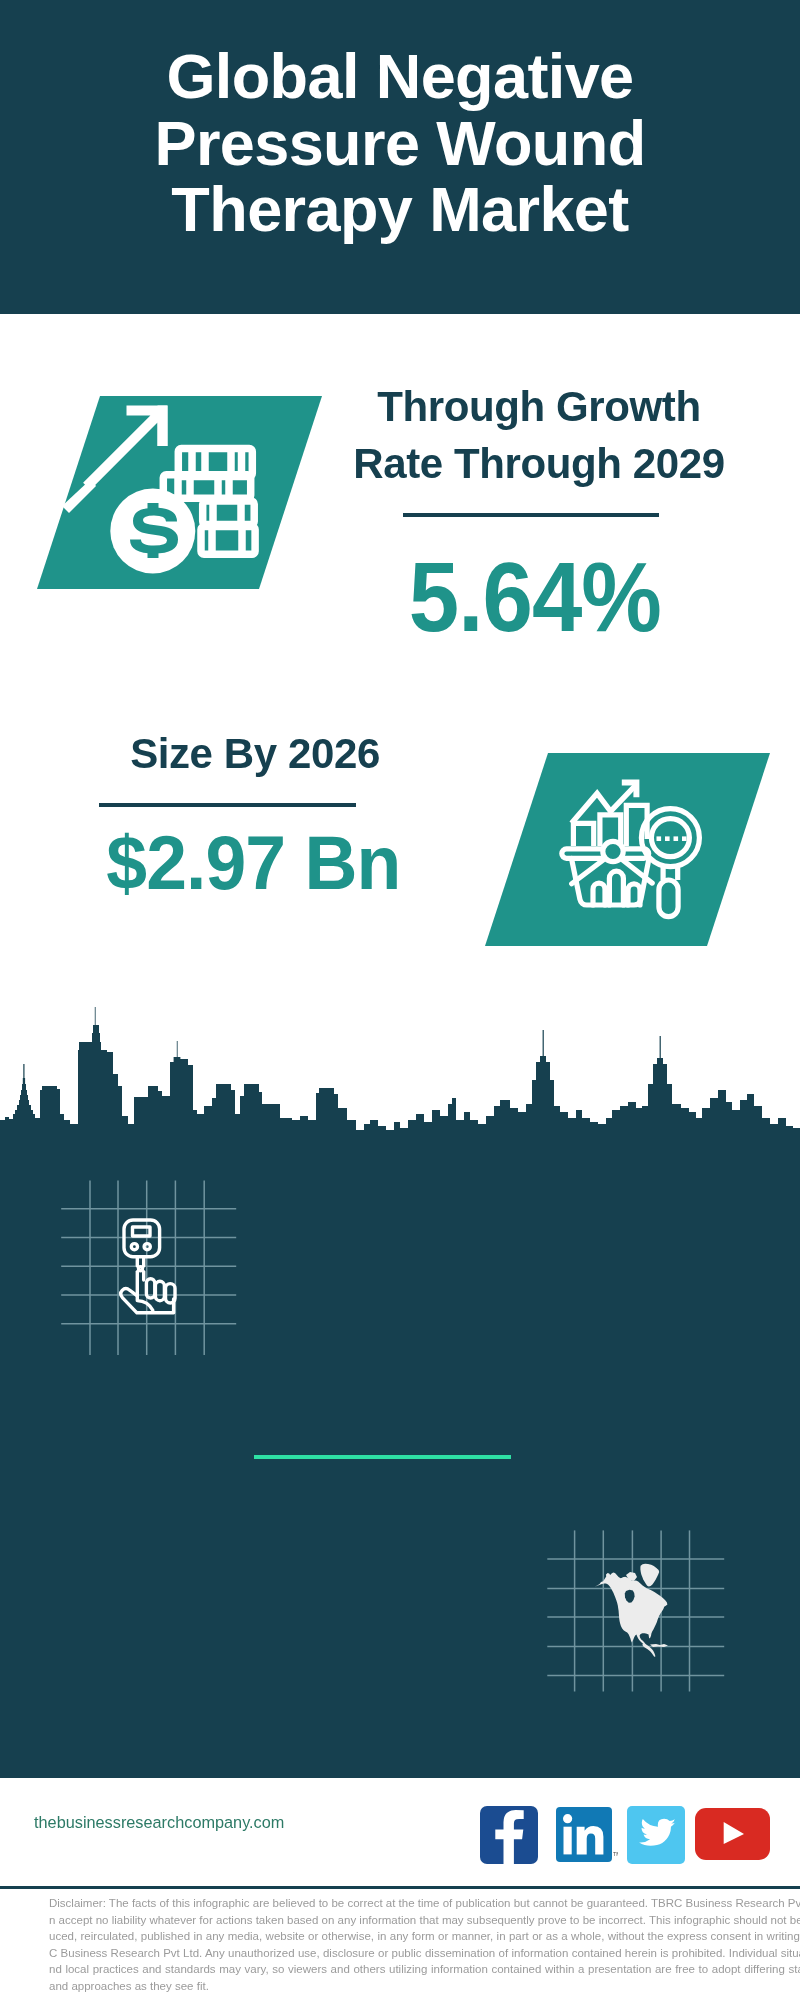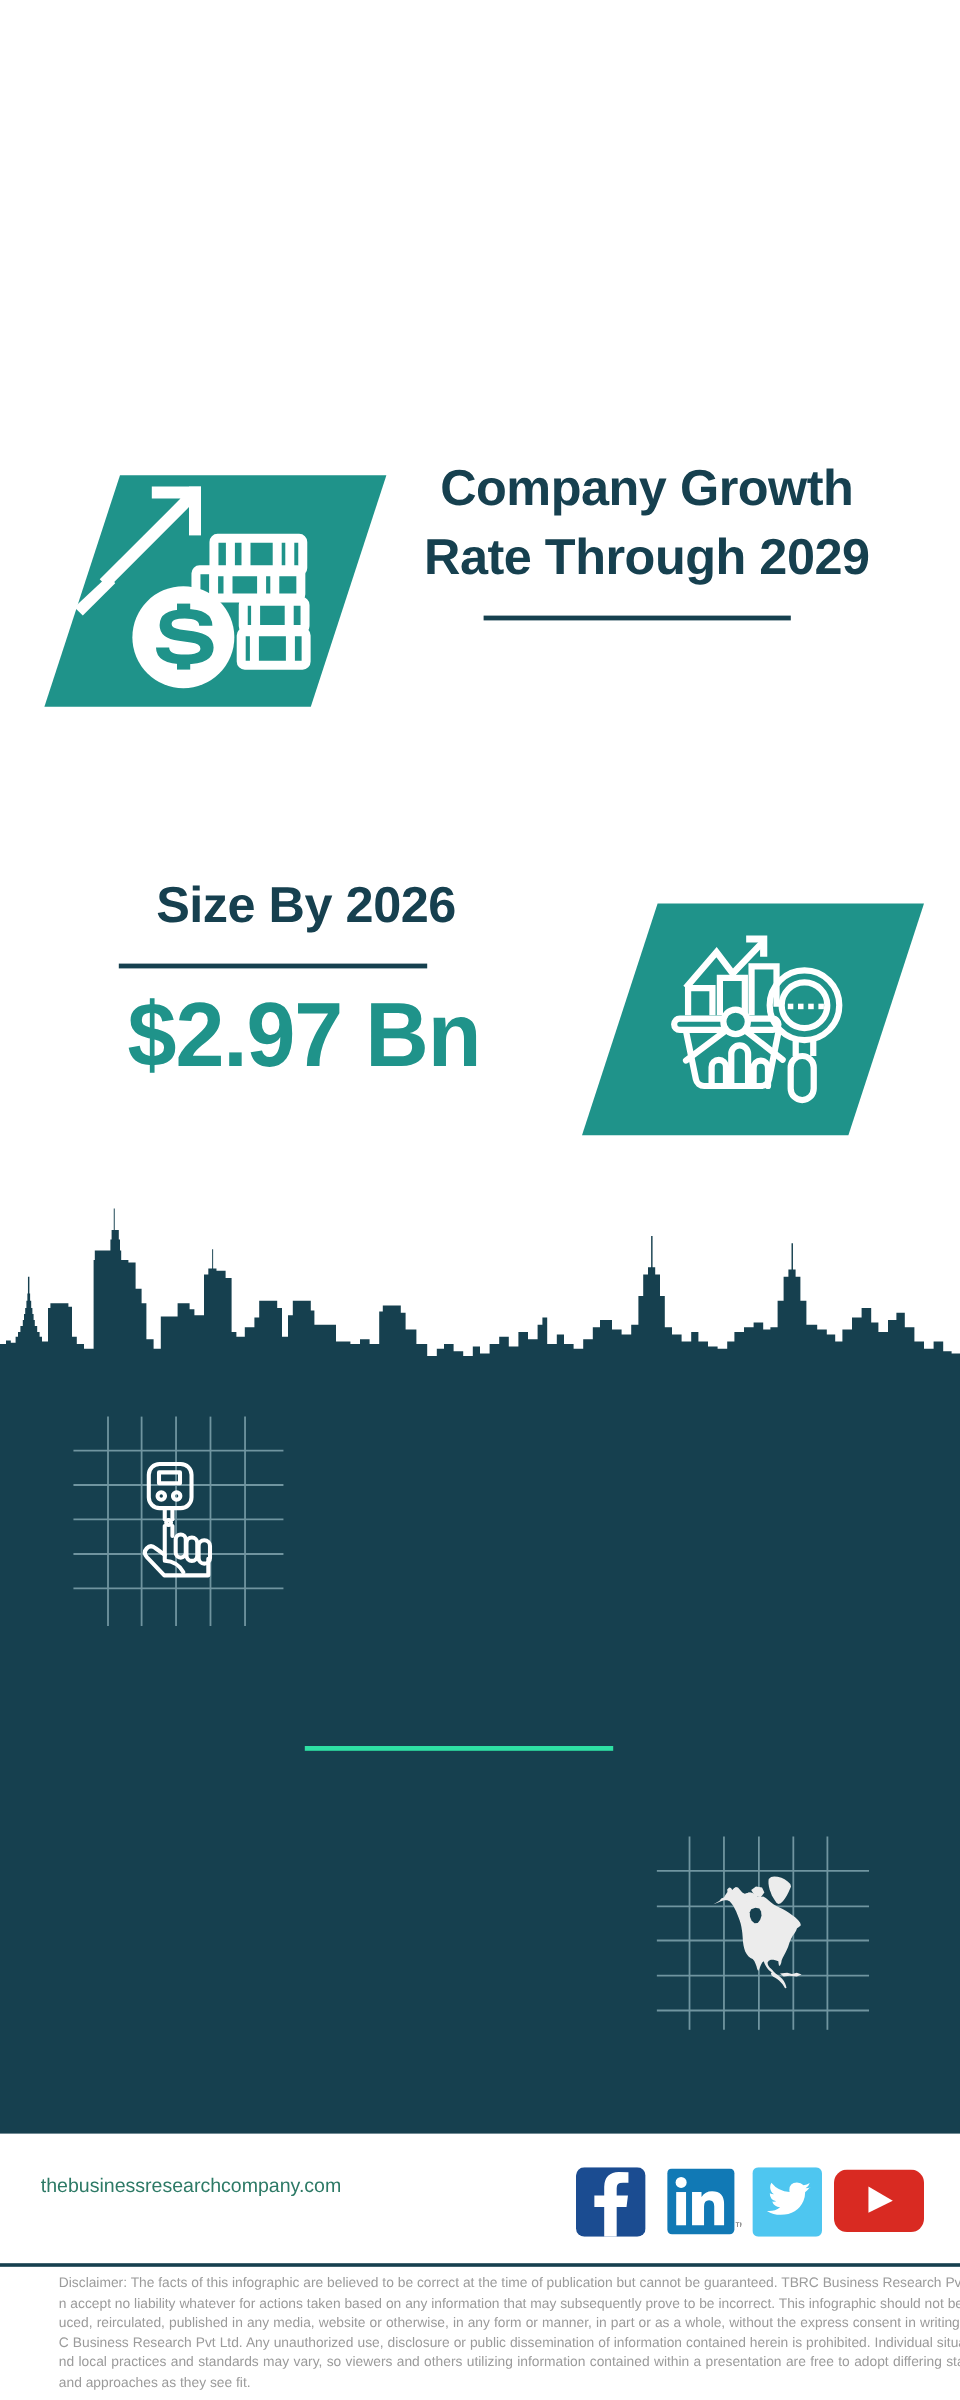--- a/index.html
+++ b/index.html
@@ -33,20 +33,27 @@
   
   .src{position:absolute;color:#2d7a66;font-size:16.3px;line-height:22px;font-weight:normal;}
   .footline{position:absolute;left:0;top:1886px;width:800px;height:3px;background:#16404f;}
   .disc{position:absolute;left:5px;top:1895px;width:790px;color:#9b9b9b;font-size:11.5px;line-height:16.6px;text-align:justify;word-break:break-all;margin-left:44px;}
 </style>
 </head>
 <body>
 
 <div class="page">
 
+  <div class="hdr">
+    <div class="hdr-title">
+      <div>Global Negative</div>
+      <div>Pressure Wound</div>
+      <div>Therapy Market</div>
+    </div>
+  </div>
 
   <svg class="para" style="left:30px;top:390px;" width="300" height="205" viewBox="0 0 300 205">
     <polygon points="70,6 292,6 229,199 7,199" fill="#1f938a"></polygon>
     <g fill="#ffffff">
       <path d="M96.5 15.5 L137.5 15.5 L137.5 56 L127.5 56 L127.5 32.6 L60.2 99.9 L53.1 92.8 L120.4 25.5 L96.5 25.5 Z"></path>
       <path d="M127.5 15.5 L137.5 15.5 L137.5 56 L127.5 56 Z"></path>
       <path d="M61 89 L66 96 L39 123 L32 116 Z"></path>
     </g>
     <g fill="none" stroke="#ffffff" stroke-width="7.5">
       <rect x="148.3" y="58.6" width="74" height="27.8" rx="3"></rect>
@@ -60,23 +67,24 @@
     </g>
     <circle cx="122.8" cy="141" r="42.5" fill="#ffffff"></circle>
     <g fill="#1f938a">
       <path d="M117.5 113 L128.5 113 L128.5 122 L117.5 122 Z"></path>
       <path d="M117.5 158 L128.5 158 L128.5 168 L117.5 168 Z"></path>
       <path d="M123 118 q-20 0 -20 13 q0 11 16 13 l10 1.5 q8 1 8 5 q0 5 -13 5 q-13 0 -13 -6 l-11 0 q0 14 24 14 q24 0 24 -14 q0 -11 -17 -13.5 l-11 -1.5 q-7 -1 -7 -4.5 q0 -4.5 11 -4.5 q12 0 12 6 l11 0 q0 -14 -23 -14 Z"></path>
     </g>
   </svg>
 
   <div style="position:absolute;left:338px;top:378px;width:402px;">
-    <div class="stat-label">Company Growth</div>
+    <div class="stat-label">Through Growth</div>
     <div class="stat-label">Rate Through 2029</div>
     <div class="rule" style="width:256px;margin:21px auto 0;position:relative;left:-8px;"></div>
+    <div class="stat-value" style="margin-top:34px;position:relative;left:-4px;"><span>5.64%</span></div>
   </div>
 
   <div style="position:absolute;left:54px;top:725px;width:402px;">
     <div class="stat-label">Size By 2026</div>
     <div class="rule" style="width:257px;margin:21px auto 0;position:relative;left:-28px;"></div>
     <div class="stat-value" style="margin-top:20px;position:relative;left:-2px;font-size:76px;line-height:72px;"><span id="v2span">$2.97 Bn</span></div>
   </div>
 
   <svg class="para" style="left:475px;top:747px;" width="300" height="205" viewBox="0 0 300 205">
     <polygon points="73,6 295,6 232,199 10,199" fill="#1f938a"></polygon>

